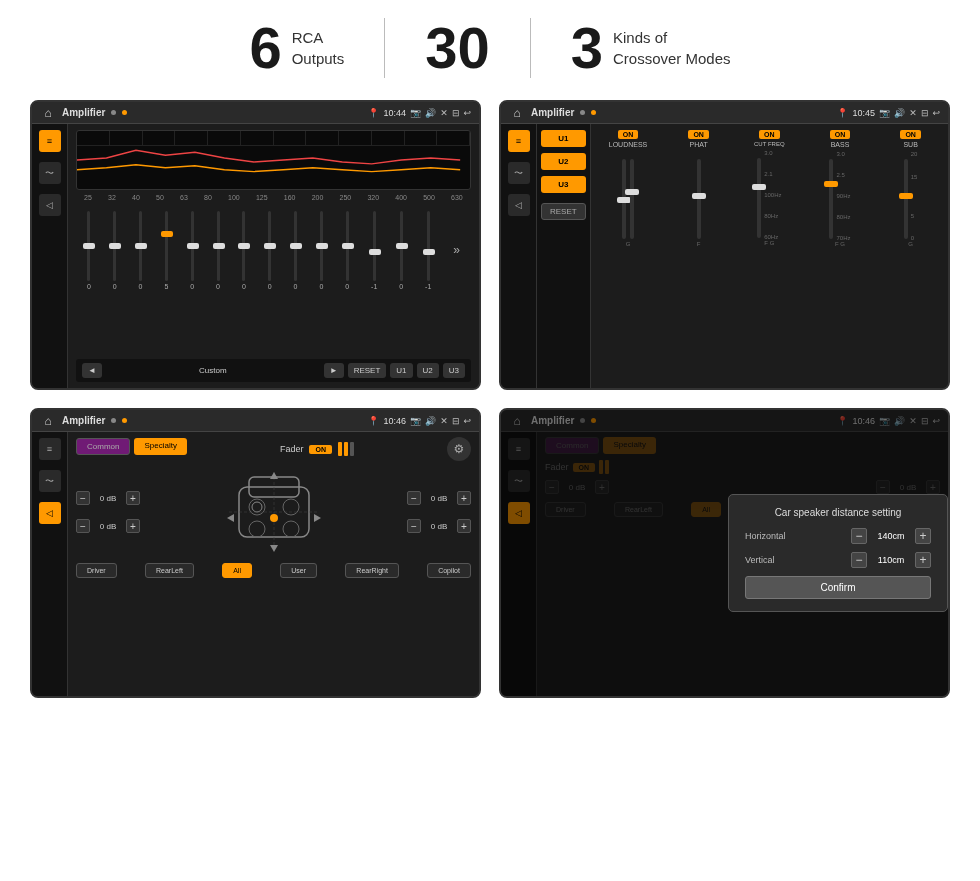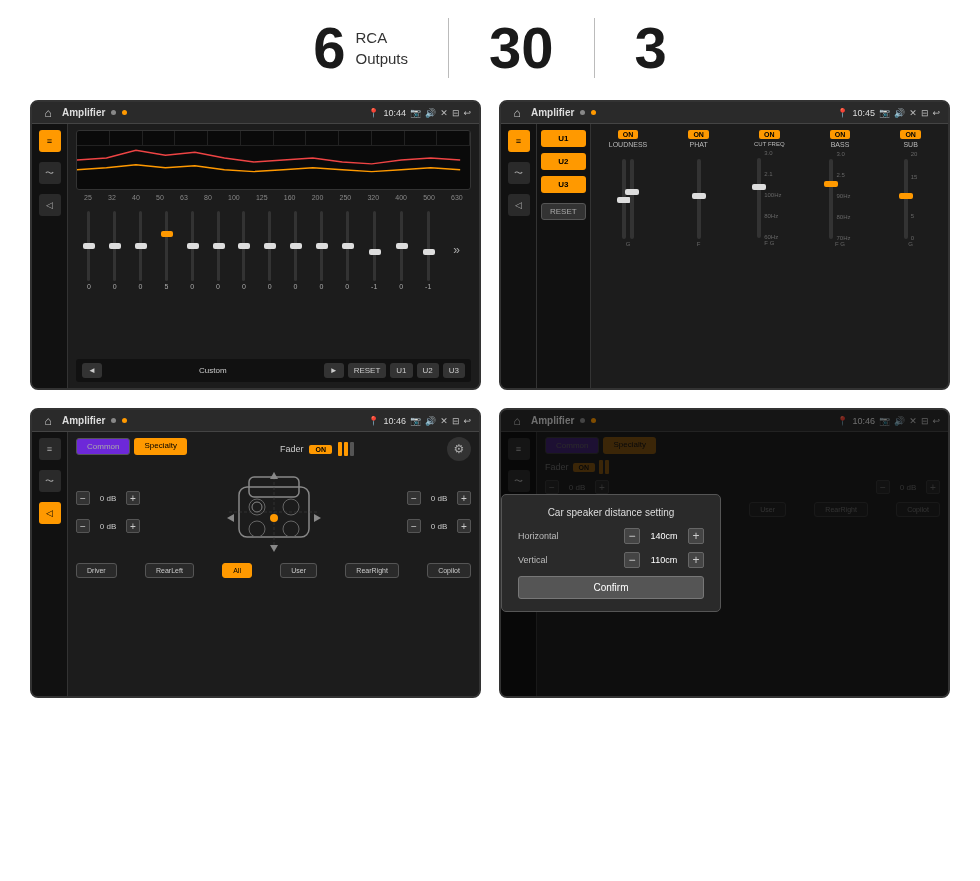--- a/index.html
+++ b/index.html
@@ -337,21 +337,21 @@
       font-size: 8px;
       padding: 3px 10px;
       border-radius: 3px;
       cursor: pointer;
     }
     .fader-tab.active {
       background: #f90;
       color: #000;
     }
     .fader-tab.inactive {
-      background: #6d28d9;
+      background: #701a75;
       color: #aaa;
       border: 1px solid #555;
     }
     .fader-on-badge {
       background: #f90;
       color: #000;
       font-size: 7px;
       font-weight: bold;
       padding: 1px 6px;
       border-radius: 2px;
@@ -409,21 +409,21 @@
       border-color: #f90;
     }
 
     
     .dialog-overlay {
       position: absolute;
       inset: 0;
       background: rgba(0,0,0,0.5);
       display: flex;
       align-items: center;
-      justify-content: flex-start;
+      justify-content: flex-end;
       z-index: 10;
     }
     .dialog-box {
       background: #2a2a2a;
       border: 1px solid #555;
       border-radius: 5px;
       padding: 12px 16px;
       width: 220px;
     }
     .dialog-title {
@@ -500,20 +500,21 @@
       <span class="stat-number">6</span>
       <span class="stat-label">RCA<br>Outputs</span>
     </div>
     <div class="stat-divider"></div>
     <div class="stat-item">
       <span class="stat-number">30</span>
     </div>
     <div class="stat-divider"></div>
     <div class="stat-item">
       <span class="stat-number">3</span>
+      <span class="stat-label">Kinds of<br>Crossover Modes</span>
     </div>
   </div>
 
   <div class="screenshots-grid">
 
     <div class="screen">
       <div class="screen-topbar">
         <span class="topbar-home">⌂</span>
         <span class="topbar-title">Amplifier</span>
         <div class="topbar-dot"></div>

